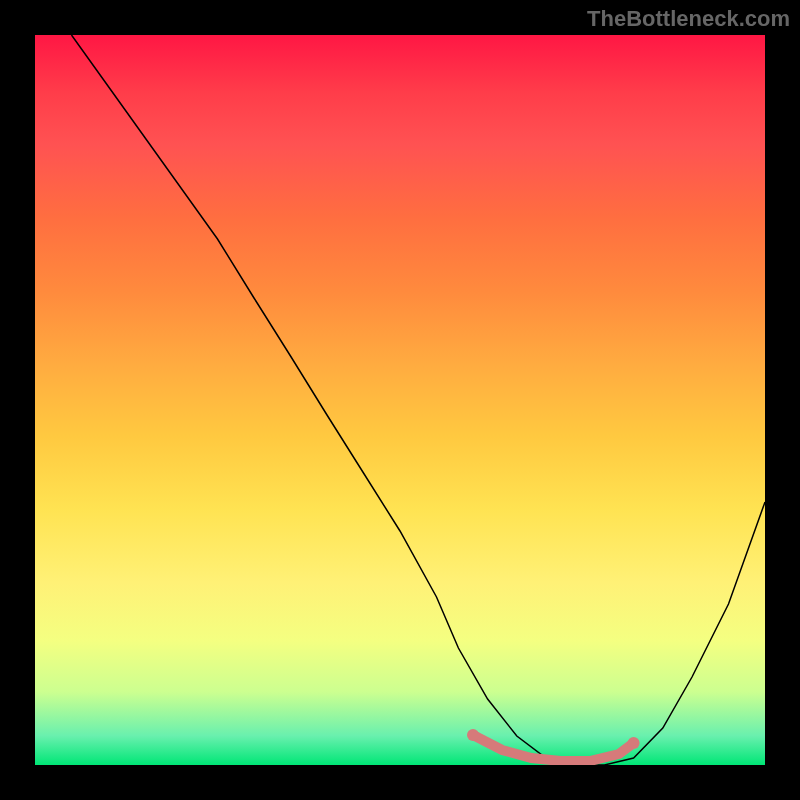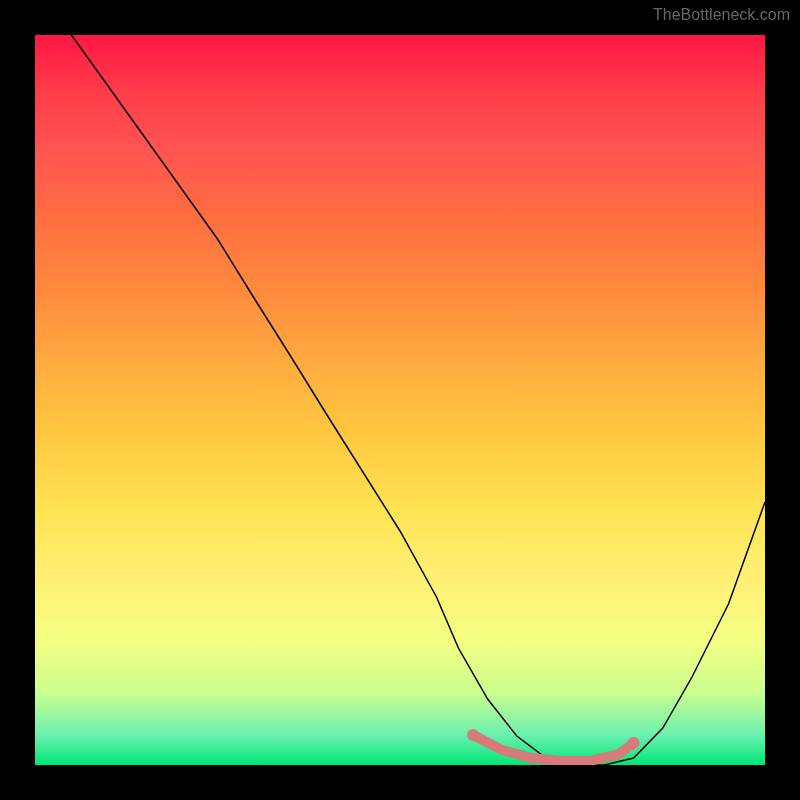--- a/index.html
+++ b/index.html
@@ -8,22 +8,22 @@
     height: 800px;
     background: #000;
     position: relative;
     font-family: Arial, sans-serif;
   }
   .attribution {
     position: absolute;
     top: 6px;
     right: 10px;
     color: #666;
-    font-size: 16px;
-    font-weight: 400;
+    font-size: 22px;
+    font-weight: 700;
     z-index: 10;
   }
   .plot-area {
     position: absolute;
     left: 35px;
     top: 35px;
     width: 730px;
     height: 730px;
   }
   .gradient-bg {

